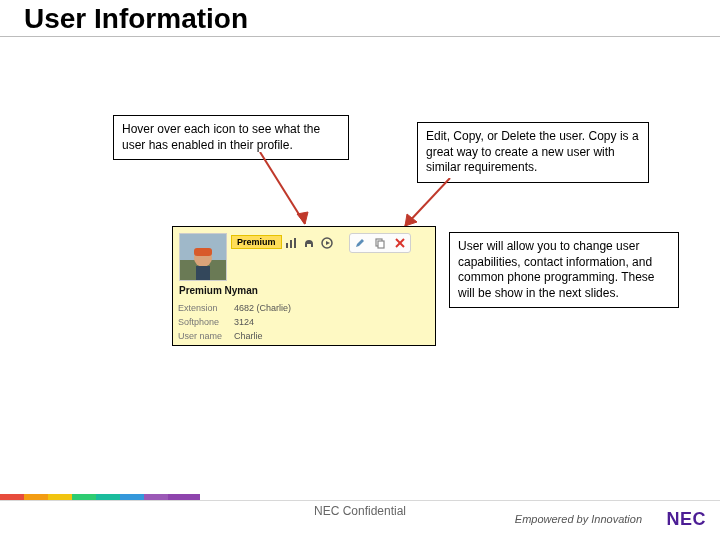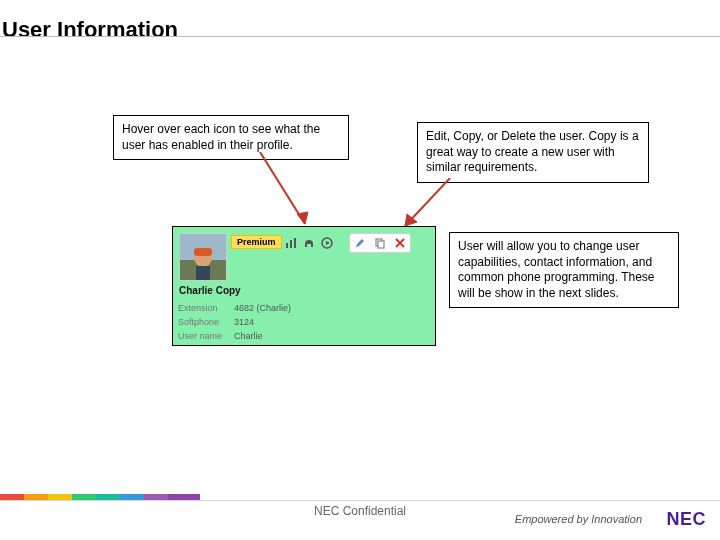--- a/index.html
+++ b/index.html
@@ -8,25 +8,24 @@
     width: 720px;
     height: 540px;
     font-family: Arial, Helvetica, sans-serif;
     background: #fff;
     color: #000;
     position: relative;
     overflow: hidden;
   }
   .title {
     position: absolute;
-    left: 2px;
+    left: 24px;
     top: 3px;
-    font-size: 22px;
+    font-size: 28px;
     font-weight: bold;
-    margin-top: 14px;
   }
   .title-underline {
     position: absolute;
     left: 0;
     top: 36px;
     width: 720px;
     height: 1px;
     background: #bcbcbc;
   }
 
@@ -51,21 +50,21 @@
   }
 
   
   .card {
     position: absolute;
     left: 172px;
     top: 226px;
     width: 264px;
     height: 120px;
     border: 1px solid #000;
-    background: #86efac;
+    background: #fef9c3;
     box-sizing: border-box;
     font-size: 10px;
   }
   .avatar {
     position: absolute;
     left: 6px;
     top: 6px;
     width: 46px;
     height: 46px;
     background: #888;
@@ -236,21 +235,21 @@
       </span>
       <span class="action-btn">
         <svg viewBox="0 0 12 12" width="12" height="12">
             <line x1="2" y1="2" x2="10" y2="10" stroke="#d9342b" stroke-width="2"></line>
             <line x1="10" y1="2" x2="2" y2="10" stroke="#d9342b" stroke-width="2"></line>
           </svg>
       </span>
     </span>
   </div>
 
-  <div class="user-name">Charlie Copy</div>
+  <div class="user-name">Premium Nyman</div>
 
   <table class="info-table">
     <tbody>
         <tr>
       <td>Extension</td>
       <td>4682 (Charlie)</td>
     </tr>
     <tr>
       <td>Softphone</td>
       <td>3124</td>

